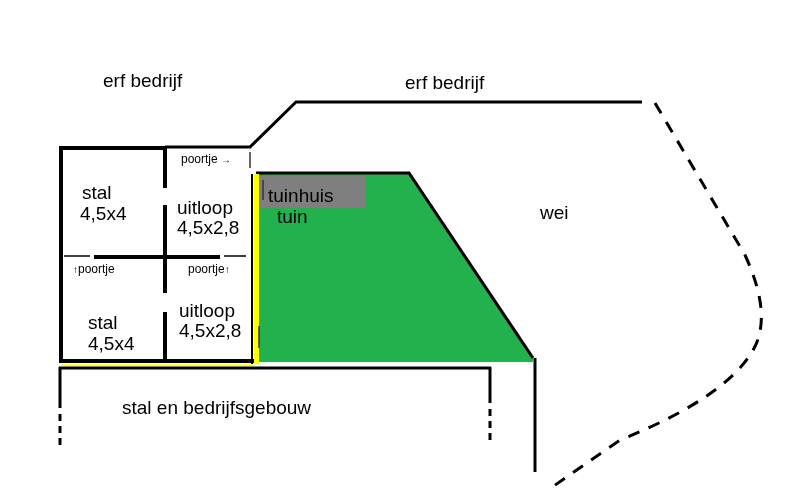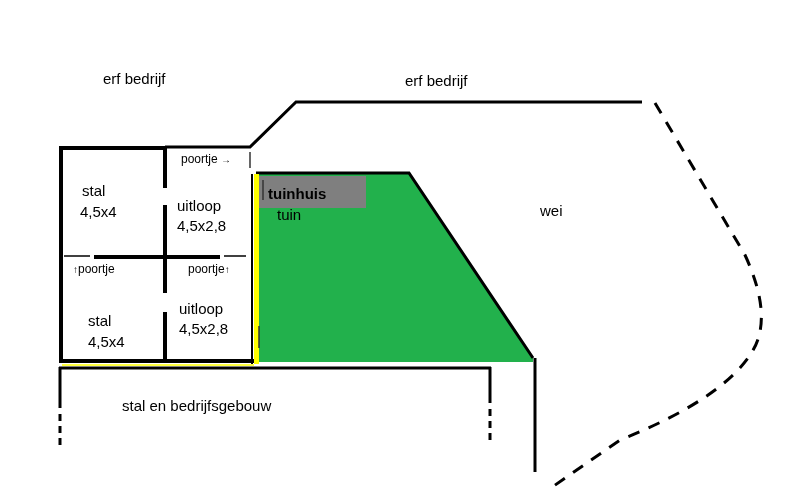--- a/index.html
+++ b/index.html
@@ -1,19 +1,19 @@
 <!DOCTYPE html>
 <html><head>
   <meta charset="utf-8">
   <style>
     html, body { margin: 0; padding: 0; background: #ffffff; }
     body { width: 800px; height: 502px; overflow: hidden; position: relative; font-family: "Liberation Sans", sans-serif; }
     #diagram { position: absolute; left: 0; top: 0; width: 800px; height: 502px; }
     .lbl { position: absolute; color: #000; font-family: "Liberation Sans", sans-serif; white-space: nowrap; line-height: 1.15; }
-    .lbl-lg { font-size: 15px; }
+    .lbl-lg { font-size: 19px; }
     .lbl-sm { font-size: 12px; }
     .arrow { font-size: 10px; }
   </style>
 </head>
 <body>
 
 <svg id="diagram" viewBox="0 0 800 502" xmlns="http://www.w3.org/2000/svg">
 
   <polyline points="165,147 250,147 296,102 642,102" fill="none" stroke="#000" stroke-width="3"></polyline>
 
@@ -47,21 +47,21 @@
   <line x1="60" y1="367" x2="60" y2="408" stroke="#000" stroke-width="3"></line>
   <line x1="60" y1="414" x2="60" y2="445" stroke="#000" stroke-width="3" stroke-dasharray="7,5"></line>
   <line x1="490" y1="367" x2="490" y2="403" stroke="#000" stroke-width="3"></line>
   <line x1="490" y1="409" x2="490" y2="445" stroke="#000" stroke-width="3" stroke-dasharray="7,5"></line>
   <line x1="535" y1="358" x2="535" y2="472" stroke="#000" stroke-width="3"></line>
 </svg>
 
 <div class="lbl lbl-lg" style="left:103px;top:70px;">erf bedrijf</div>
 <div class="lbl lbl-lg" style="left:405px;top:72px;">erf bedrijf</div>
 <div class="lbl lbl-lg" style="left:540px;top:202px;">wei</div>
-<div class="lbl lbl-lg" style="left:268px;top:185px;font-weight:bold;">tuinhuis</div>
+<div class="lbl lbl-lg" style="left:268px;top:185px;">tuinhuis</div>
 <div class="lbl lbl-lg" style="left:277px;top:206px;">tuin</div>
 <div class="lbl lbl-lg" style="left:122px;top:397px;">stal en bedrijfsgebouw</div>
 
 <div class="lbl lbl-lg" style="left:82px;top:182px;">stal</div>
 <div class="lbl lbl-lg" style="left:80px;top:203px;">4,5x4</div>
 <div class="lbl lbl-lg" style="left:177px;top:197px;">uitloop</div>
 <div class="lbl lbl-lg" style="left:177px;top:217px;">4,5x2,8</div>
 <div class="lbl lbl-lg" style="left:88px;top:312px;">stal</div>
 <div class="lbl lbl-lg" style="left:88px;top:333px;">4,5x4</div>
 <div class="lbl lbl-lg" style="left:179px;top:300px;">uitloop</div>

